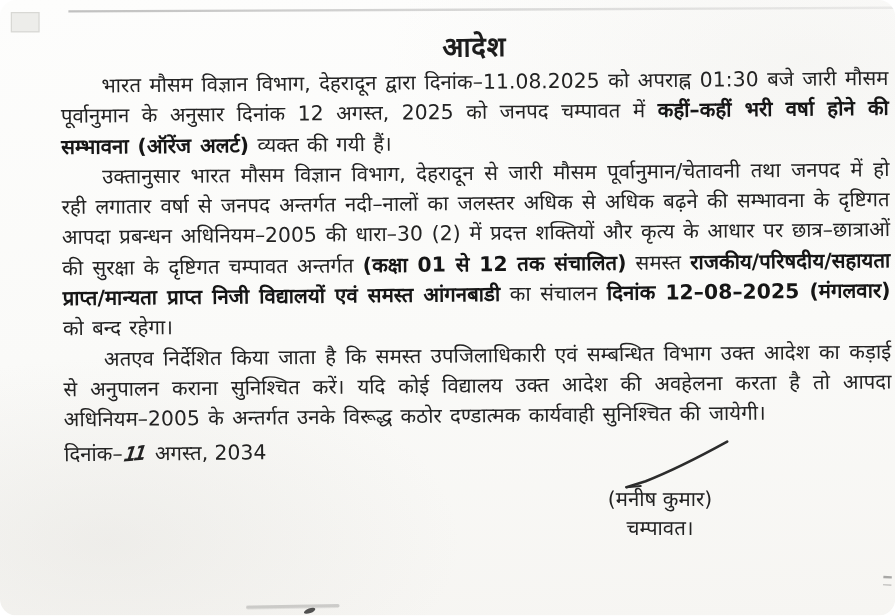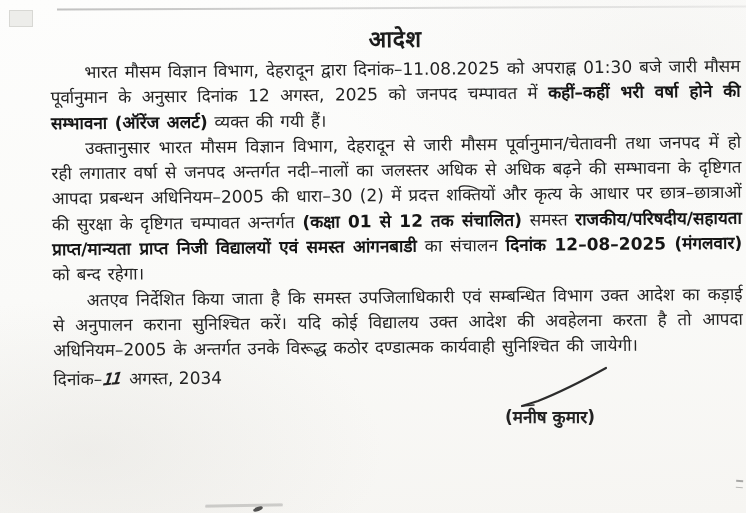--- a/index.html
+++ b/index.html
@@ -12,20 +12,21 @@
   }
   .page {
     position: relative;
     width: 746px; height: 513px;
     background:
       radial-gradient(ellipse 420px 220px at 12% 88%, rgba(210,208,202,0.25), rgba(0,0,0,0) 70%),
       radial-gradient(ellipse 500px 260px at 90% 10%, rgba(222,220,214,0.20), rgba(0,0,0,0) 70%),
       linear-gradient(177deg, #fdfdfc 0%, #fafaf8 55%, #f6f5f2 100%);
     overflow: hidden;
     color: #262626;
+    border-radius: 14px;
   }
   
   .scan-edge-top {
     position: absolute; top: 7px; left: 57px; width: 689px; height: 2px;
     background: linear-gradient(90deg, rgba(120,120,120,0.45), rgba(150,150,150,0.30) 60%, rgba(150,150,150,0.15));
     transform: rotate(-0.25deg);
   }
   .scan-box-topleft {
     position: absolute; top: 10px; left: 9px; width: 24px; height: 17px;
     background: rgba(235,235,232,0.9);
@@ -94,21 +95,21 @@
     text-align: center;
     font-size: 17px;
     line-height: 23.5px;
     color: #232323;
   }
   .sig-stroke-wrap {
     height: 44px;
     position: relative;
   }
   .sig-stroke-wrap svg { position: absolute; left: 118px; top: 4px; }
-  .sig-name { font-weight: 700; }
+  .sig-name { font-weight: 400; }
 </style>
 </head>
 <body>
 
 <div class="page">
 
   <div class="scan-edge-top"></div>
   <div class="scan-box-topleft"></div>
   <div class="scan-smudge-bottom"></div>
   <div class="scan-dot-bottom"></div>
@@ -129,15 +130,16 @@
   </div>
 
   <div class="signature-block">
     <div class="sig-stroke-wrap">
       <svg width="92" height="42" viewBox="0 0 92 42">
         <path d="M4,40 L20,35 Q48,24 88,2" stroke="#2c2c2c" stroke-width="2.2" fill="none" stroke-linecap="round"></path>
         <path d="M4,40 L16,39" stroke="#2c2c2c" stroke-width="1.6" fill="none" stroke-linecap="round"></path>
       </svg>
     </div>
     <div class="sig-name">(मनीष कुमार)</div>
+    <div>चम्पावत।</div>
   </div>
 
 </div>
 
 </body></html>

